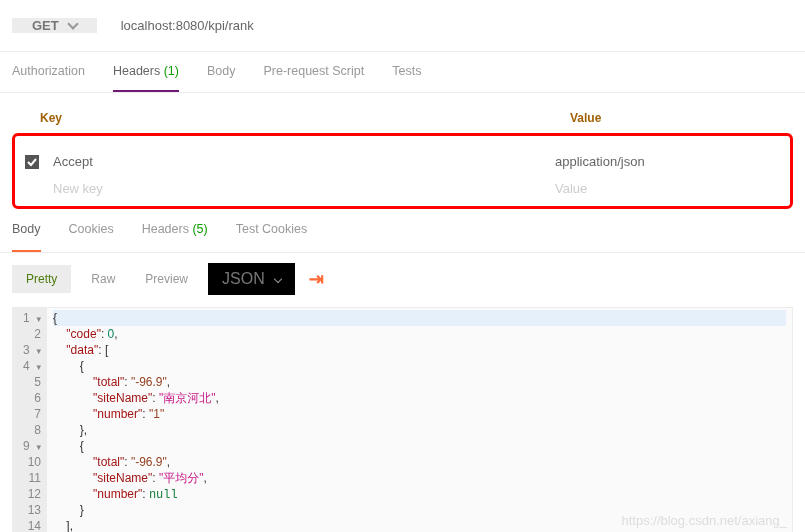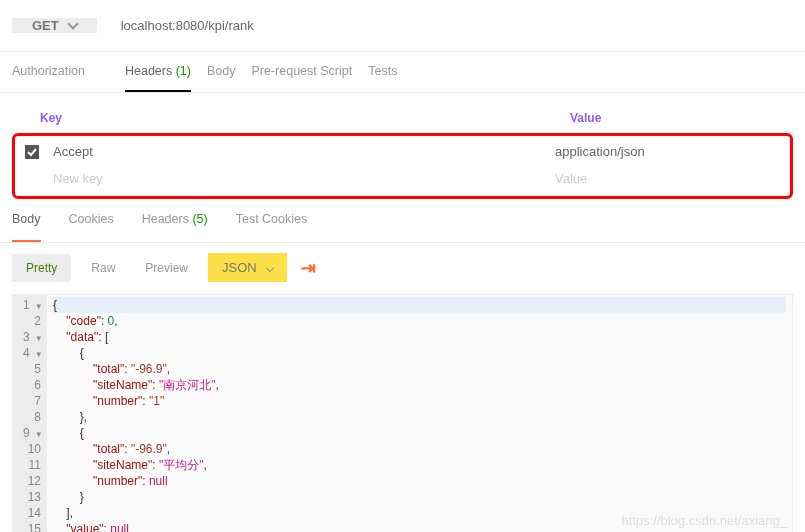--- a/index.html
+++ b/index.html
@@ -3,61 +3,61 @@
   <meta charset="utf-8">
   <style>
     * { margin: 0; padding: 0; box-sizing: border-box; font-family: -apple-system, BlinkMacSystemFont, "Segoe UI", sans-serif; }
     body { background: #fff; color: #666; font-size: 13px; width: 805px; height: 532px; overflow: hidden; }
     
     .top-bar { display: flex; padding: 8px 12px; border-bottom: 1px solid #ececec; align-items: center; }
     .method-select { background: #ececec; padding: 0 20px; color: #777; font-weight: 600; font-size: 13px; display: flex; align-items: center; gap: 10px; cursor: pointer; }
     .method-select .chevron { border: solid #999; border-width: 0 2px 2px 0; display: inline-block; padding: 3px; transform: rotate(45deg); margin-top: -3px; }
     .url-input { flex: 1; margin-left: 10px; padding: 10px 14px; border: none; color: #666; font-size: 13px; outline: none; }
     
-    .tabs-row { display: flex; padding: 12px 12px 0; border-bottom: 1px solid #ececec; gap: 16px; }
+    .tabs-row { display: flex; padding: 12px 12px 0; border-bottom: 1px solid #ececec; gap: 28px; }
     .tab { color: #999; padding-bottom: 12px; cursor: pointer; font-size: 12.5px; }
-    .tab.active { color: #666; border-bottom: 2px solid #000000; margin-left: 24px; }
+    .tab.active { color: #666; border-bottom: 2px solid #701a75; }
     .count-badge { color: #0c9d00; }
     
     .headers-table { padding: 10px 12px 0; }
-    .headers-head { display: flex; padding: 8px 0 8px 28px; font-size: 12px; color: #8b5cf6; font-weight: 600; border-bottom: 1px solid #ececec; }
+    .headers-head { display: flex; padding: 8px 0 8px 28px; font-size: 12px; color: #a16207; font-weight: 600; border-bottom: 1px solid #ececec; }
     .col-key { flex: 0 0 530px; }
     .col-value { flex: 1; }
     
-    .highlight-box { border: 3px solid #f00; border-radius: 6px; margin: -1px 0; padding: 2px 10px 4px; }
+    .highlight-box { border: 3px solid #f00; border-radius: 6px; margin: -1px 0; padding: 12px 10px 4px; }
     .header-row { display: flex; align-items: center; padding: 6px 0; }
     .checkbox { width: 14px; height: 14px; background: #555; margin-right: 14px; display: flex; align-items: center; justify-content: center; }
     .checkbox svg { width: 10px; height: 10px; }
     .row-key { flex: 0 0 502px; color: #666; }
     .row-value { flex: 1; color: #666; }
     .new-row .row-key, .new-row .row-value { color: #ccc; }
     
     .response-tabs { display: flex; padding: 14px 12px 0; border-bottom: 1px solid #ececec; gap: 28px; }
     .resp-tab { color: #999; padding-bottom: 14px; cursor: pointer; font-size: 12.5px; }
     .resp-tab.active { color: #666; border-bottom: 2px solid #ff6c37; }
     
     .body-toolbar { display: flex; padding: 10px 12px; gap: 10px; align-items: center; }
     .tb-btn { background: #ececec; padding: 7px 14px; color: #4d7c0f; font-size: 12px; cursor: pointer; }
     .tb-link { color: #999; padding: 7px 10px; font-size: 12px; cursor: pointer; }
-    .json-select { background: #fde047; padding: 7px 14px; color: #777; font-size: 13px; display: flex; align-items: center; gap: 10px; cursor: pointer; }
+    .json-select { background: #000000; padding: 7px 14px; color: #777; font-size: 16px; display: flex; align-items: center; gap: 10px; cursor: pointer; }
     .json-select .chevron { border: solid #999; border-width: 0 1.5px 1.5px 0; display: inline-block; padding: 2.5px; transform: rotate(45deg); }
     .wrap-icon { color: #ff6c37; font-size: 18px; padding: 0 4px; font-weight: bold; }
     
     .code-area { border: 1px solid #ececec; margin: 2px 12px 0; display: flex; font-family: Monaco, Menlo, Consolas, monospace; font-size: 12px; line-height: 16px; }
     .gutter { background: #ececec; text-align: right; color: #888; padding: 2px 6px 2px 10px; user-select: none; }
     .gutter .gl { height: 16px; }
     .fold { color: #888; font-size: 9px; display: inline-block; width: 8px; }
     .code { flex: 1; padding: 2px 6px; background: #fafafa; }
     .line1 { background: #e6f0fa; }
     .cl { height: 16px; white-space: pre; color: #333; }
     .key { color: #a31515; }
     .num { color: #098658; }
     .str { color: #954121; }
     .strzh { color: #c71585; }
-    .null { color: #be185d; }
+    .null { color: #15803d; font-family: Liberation Mono, monospace; }
     
     .watermark { position: absolute; right: 18px; bottom: 4px; color: #ddd; font-size: 13px; margin-top: 19px; }
   </style>
 </head>
 <body>
 
 <div class="top-bar">
   <div class="method-select">
     <span>GET</span>
     <span class="chevron"></span>

